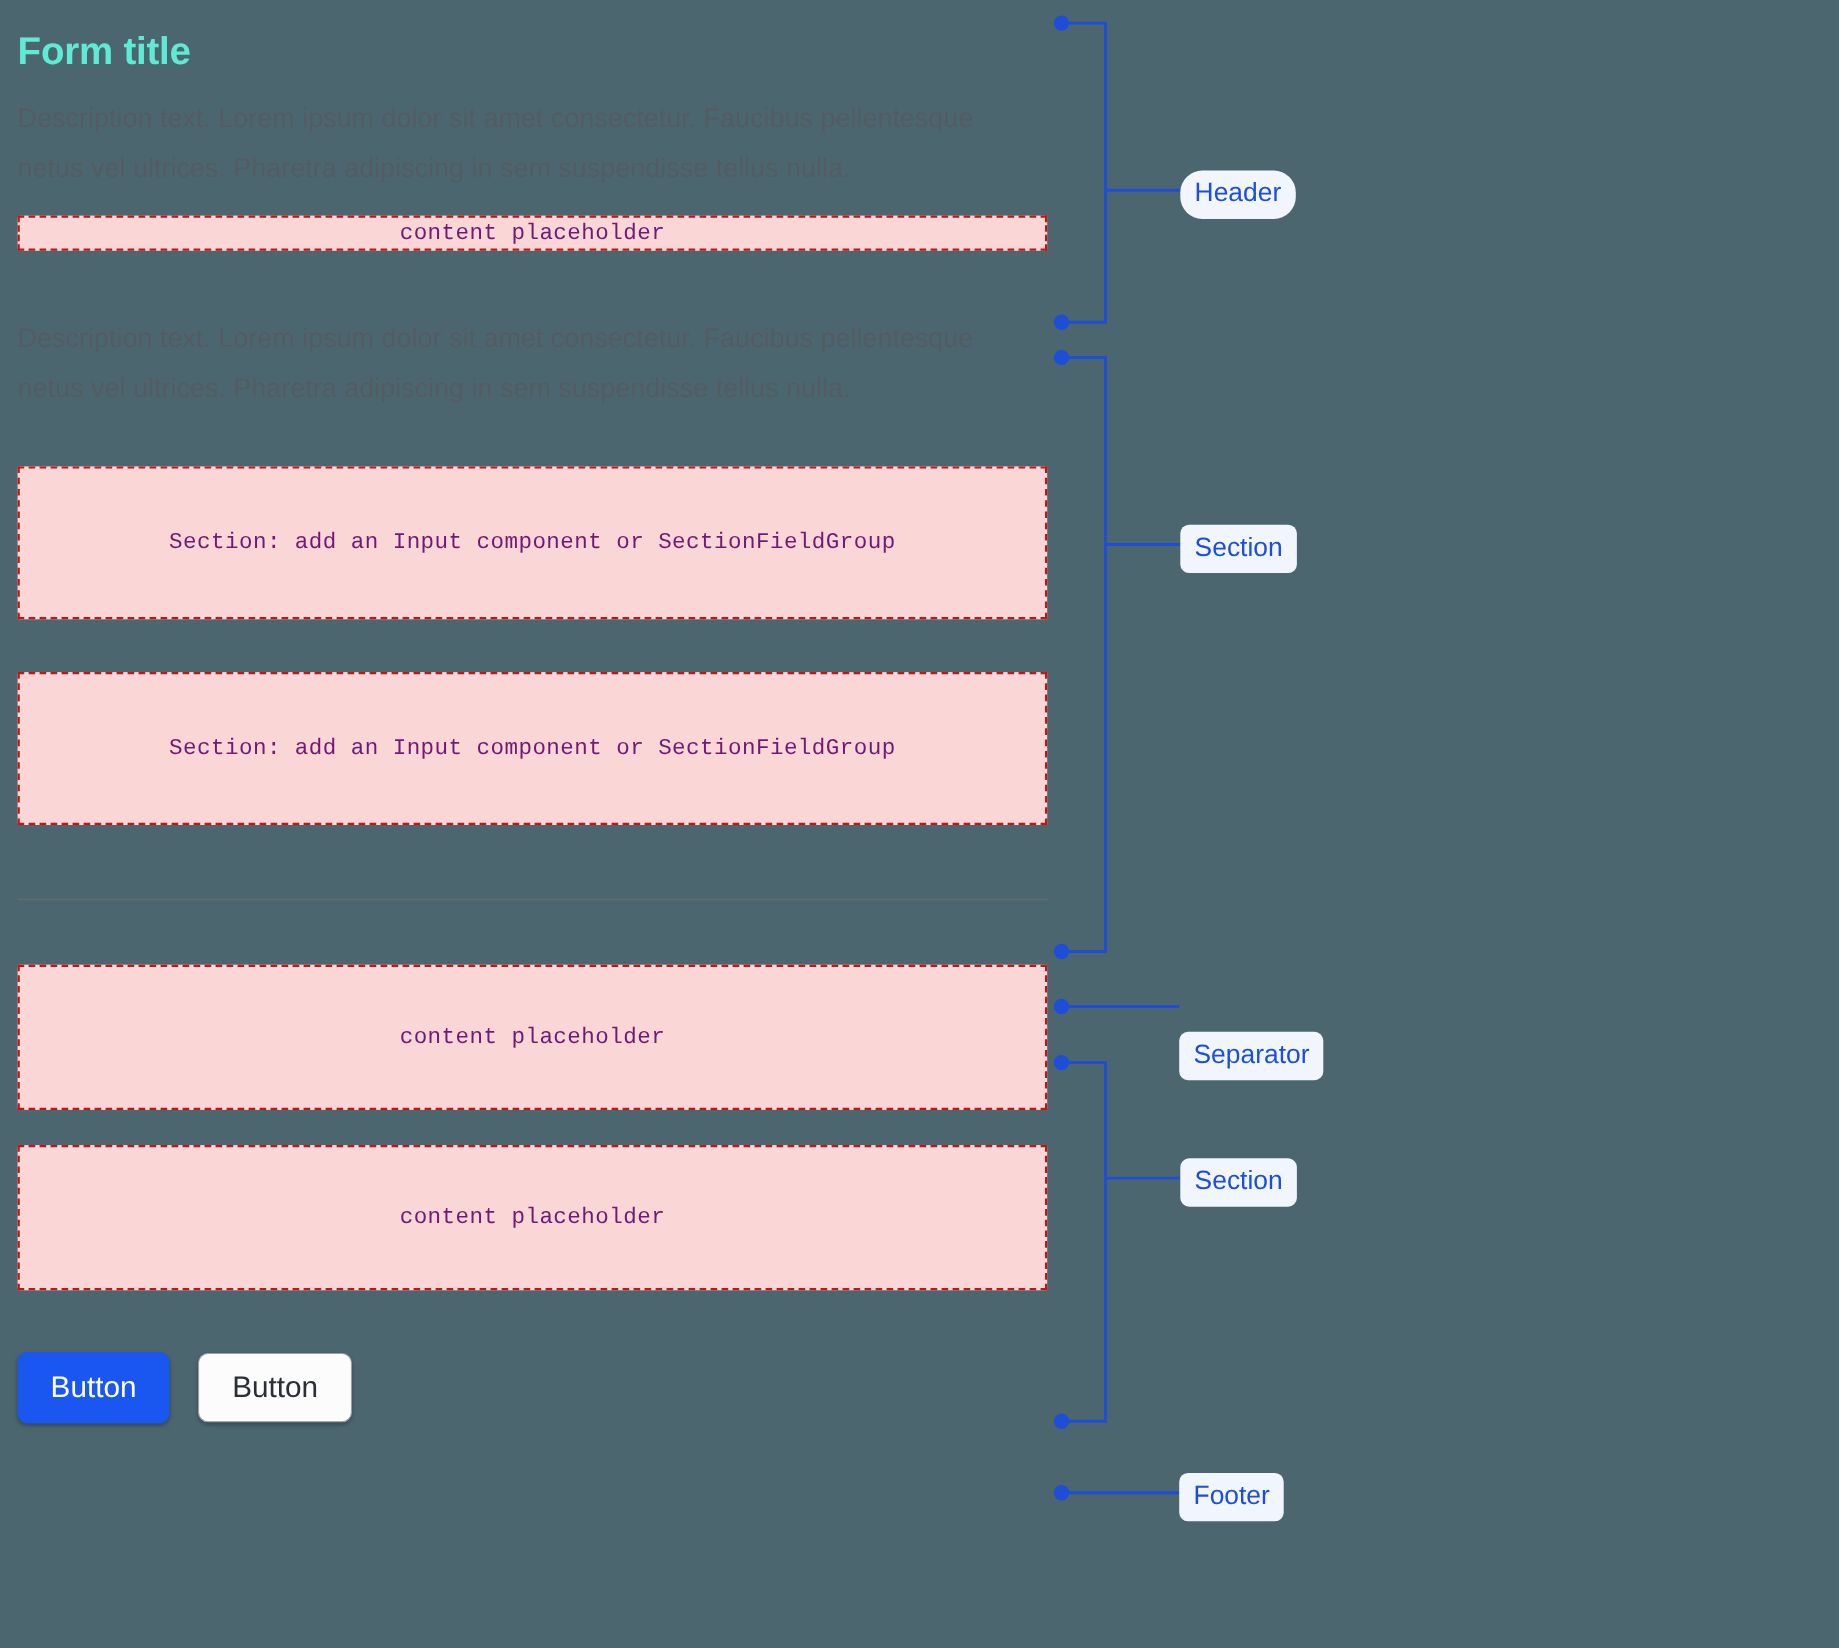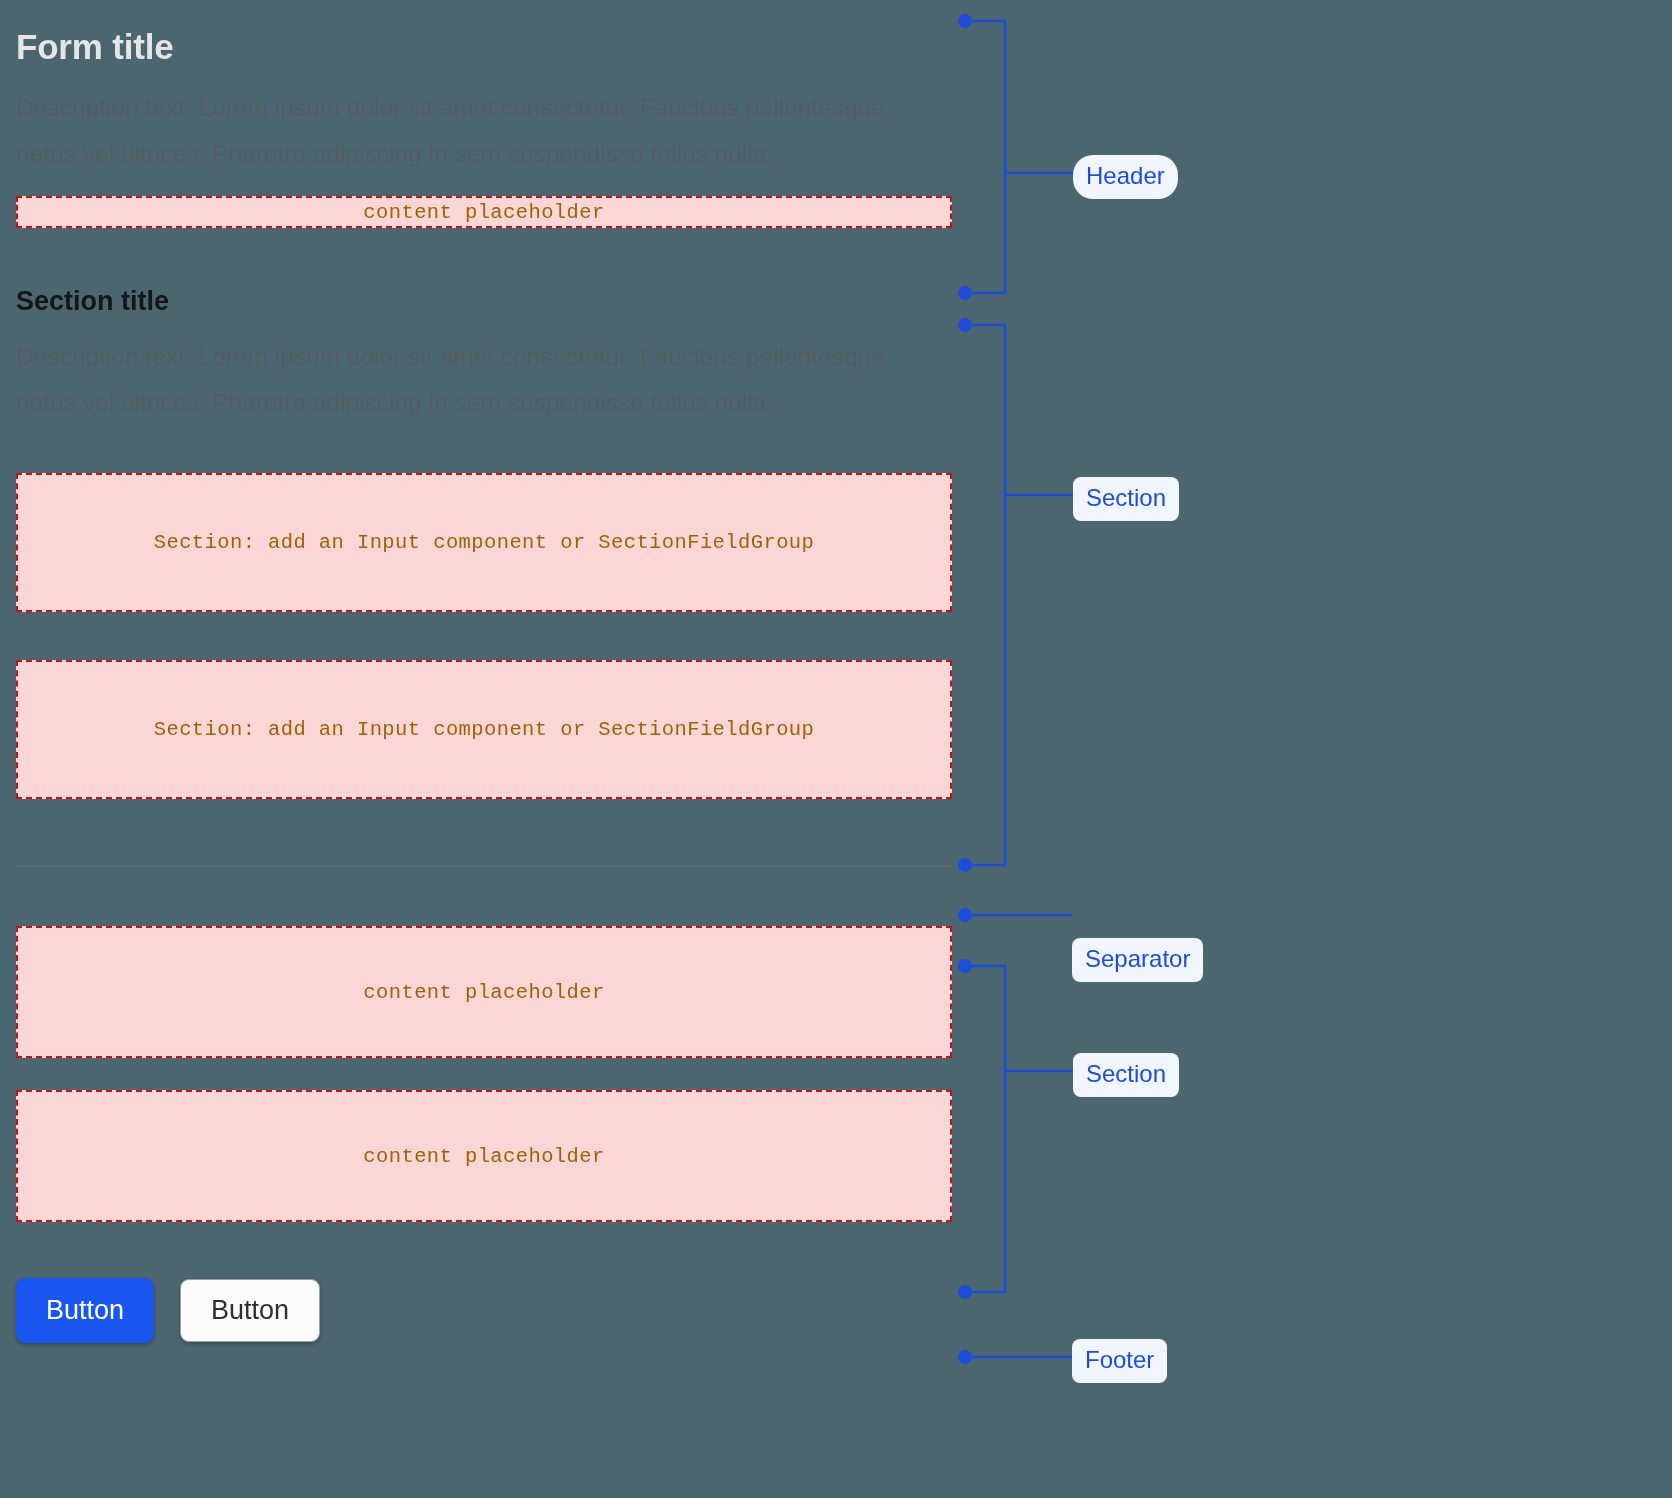--- a/index.html
+++ b/index.html
@@ -26,21 +26,21 @@
   .form-col {
     position: absolute;
     left: 16px;
     top: 0;
     width: 936px;
   }
 
   .form-title {
     font-size: 35px;
     font-weight: 700;
-    color: #e5e5e5;
+    color: #5eead4;
     letter-spacing: -0.2px;
     line-height: 1.2;
     padding-top: 26px;
   }
 
   .desc {
     font-size: 24.5px;
     line-height: 45.5px;
     color: #545c63;
     max-width: 900px;
@@ -51,21 +51,21 @@
     font-size: 27px;
     font-weight: 700;
     color: #141618;
     line-height: 1.2;
   }
 
   
   .ph {
     background: #fbd6d6;
     border: 2.5px dashed #c01616;
-    color: #a16207;
+    color: #701a75;
     font-family: "Liberation Mono", "DejaVu Sans Mono", monospace;
     font-size: 20.5px;
     display: flex;
     align-items: center;
     justify-content: center;
     text-align: center;
     letter-spacing: 0.4px;
   }
   .ph-slim { height: 32px; font-size: 20.5px; }
   .ph-tall { height: 139px; }
@@ -145,21 +145,20 @@
 
     <div>
       <h1 class="form-title">Form title</h1>
 
       <p class="desc">Description text. Lorem ipsum dolor sit amet consectetur. Faucibus pellentesque netus vel ultrices. Pharetra adipiscing in sem suspendisse tellus nulla.</p>
 
       <div class="ph ph-slim" style="margin-top:20px;">content placeholder</div>
     </div>
 
     <div style="margin-top:57px;">
-      <h2 class="section-title">Section title</h2>
 
       <p class="desc">Description text. Lorem ipsum dolor sit amet consectetur. Faucibus pellentesque netus vel ultrices. Pharetra adipiscing in sem suspendisse tellus nulla.</p>
 
       <div class="ph ph-tall" style="margin-top:48px;">Section: add an Input component or SectionFieldGroup</div>
 
       <div class="ph ph-tall" style="margin-top:48px;">Section: add an Input component or SectionFieldGroup</div>
     </div>
 
     <div class="separator" style="margin-top:67px;"></div>
 

